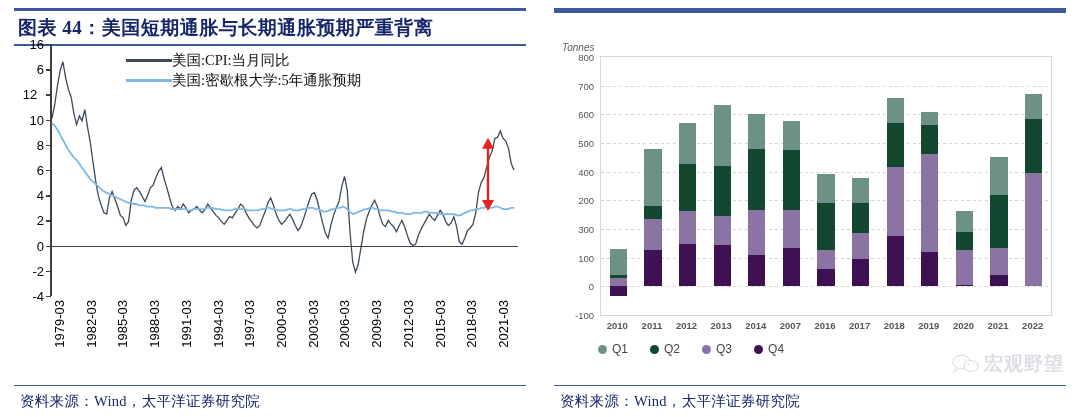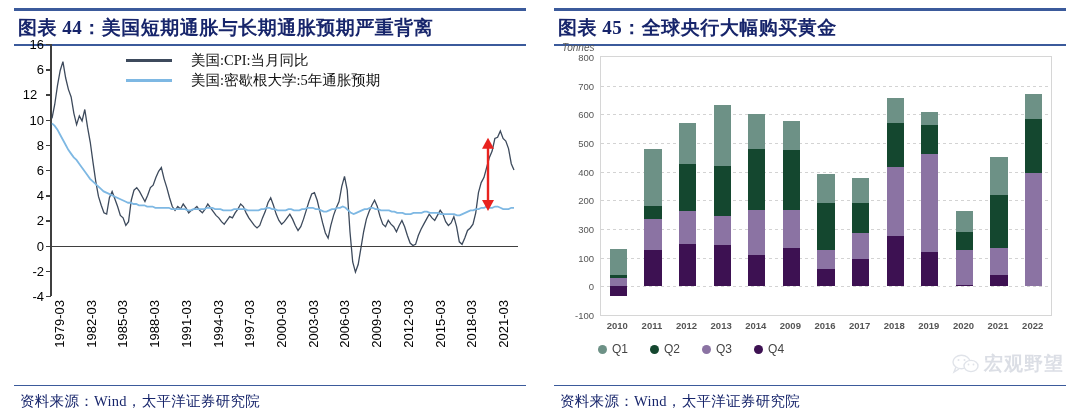--- a/index.html
+++ b/index.html
@@ -51,21 +51,21 @@
   .lc-axisline { position:absolute; left:0; top:0; width:1.6px; height:252px; background:#3f3f3f; }
   .lc-tick { position:absolute; left:-4px; width:5px; height:1.4px; background:#3f3f3f; }
   .lc-zero { position:absolute; left:0; width:468px; height:1.4px; background:#3f3f3f; }
   .lc-svg { position:absolute; left:0; top:0; }
 
   .lc-legend {
     position:absolute; left:112px; top:6px;
     font-family:"Liberation Serif", serif; font-size:14.5px; color:#111;
     line-height:20px;
   }
-  .lc-legend .row { display:flex; align-items:center; gap:19px; white-space:nowrap; }
+  .lc-legend .row { display:flex; align-items:center; gap:0; white-space:nowrap; }
   .lc-legend .swatch { display:inline-block; width:46px; height:3px; }
 
   .lc-xlabels { position:absolute; left:36px; top:256px; width:468px; height:74px; }
   .lc-xlab {
     position:absolute; top:0;
     font-family:"Liberation Sans", sans-serif; font-size:13px; color:#000;
     writing-mode:vertical-rl; text-orientation:mixed;
     transform:rotate(180deg); transform-origin:center;
     white-space:nowrap; letter-spacing:0px;
   }
@@ -197,21 +197,20 @@
     </div>
 
     <div class="footer-wrap">
       <div class="footer-rule"></div>
       <div class="footer-text">资料来源：Wind，太平洋证券研究院</div>
     </div>
   </div>
 
   <div class="panel right">
     <div class="title-rule-top"></div>
-    <div class="fig-title">图表 45：全球央行大幅购买黄金</div>
     <div class="title-rule-bot"></div>
 
     <div class="chart-r">
       <div class="rc-unit">Tonnes</div>
       <div class="rc-yaxis" id="rcY">
           <div class="rc-ylab" style="top: 259px;">-100</div>
           <div class="rc-ylab" style="top: 230.333px;">0</div>
           <div class="rc-ylab" style="top: 201.667px;">100</div>
           <div class="rc-ylab" style="top: 173px;">300</div>
           <div class="rc-ylab" style="top: 144.333px;">200</div>
@@ -307,21 +306,21 @@
             <div class="rc-seg" style="background: rgb(20, 71, 47); height: 53.32px; top: 62.4933px;"></div>
             <div class="rc-seg" style="background: rgb(109, 145, 134); height: 25.8px; top: 36.6933px;"></div>
           </div>
         </div>
       <div class="rc-xlabels" id="rcX">
           <div class="rc-xlab" style="left: 17.3077px;">2010</div>
           <div class="rc-xlab" style="left: 51.9231px;">2011</div>
           <div class="rc-xlab" style="left: 86.5385px;">2012</div>
           <div class="rc-xlab" style="left: 121.154px;">2013</div>
           <div class="rc-xlab" style="left: 155.769px;">2014</div>
-          <div class="rc-xlab" style="left: 190.385px;">2009</div>
+          <div class="rc-xlab" style="left: 190.385px;">2007</div>
           <div class="rc-xlab" style="left: 225px;">2016</div>
           <div class="rc-xlab" style="left: 259.615px;">2017</div>
           <div class="rc-xlab" style="left: 294.231px;">2018</div>
           <div class="rc-xlab" style="left: 328.846px;">2019</div>
           <div class="rc-xlab" style="left: 363.462px;">2020</div>
           <div class="rc-xlab" style="left: 398.077px;">2021</div>
           <div class="rc-xlab" style="left: 432.692px;">2022</div>
         </div>
       <div class="rc-legend" id="rcLeg">
           <div class="item">

